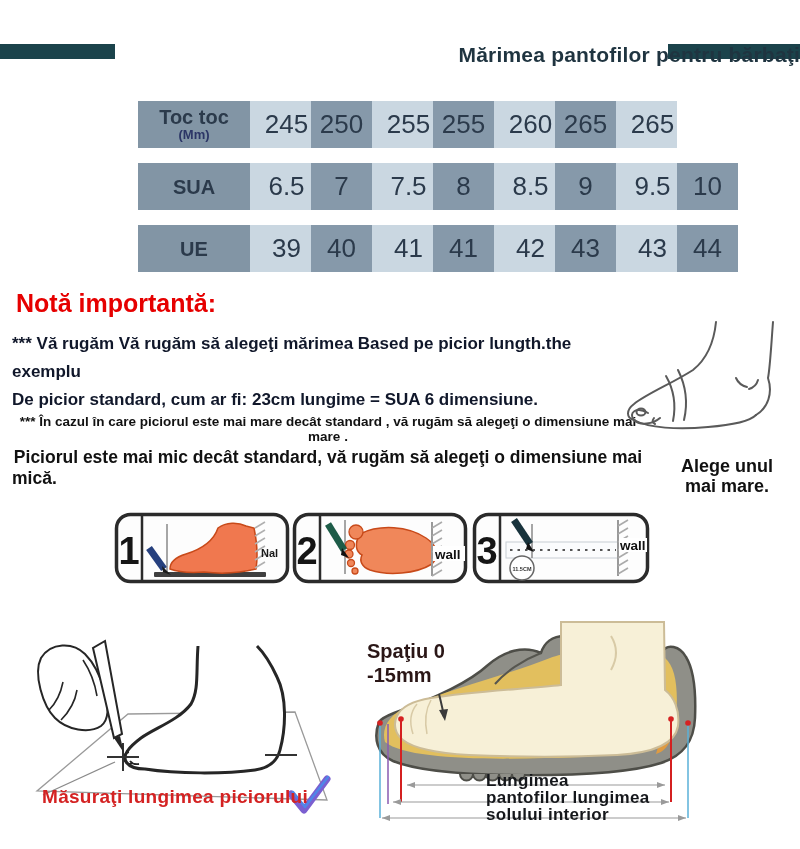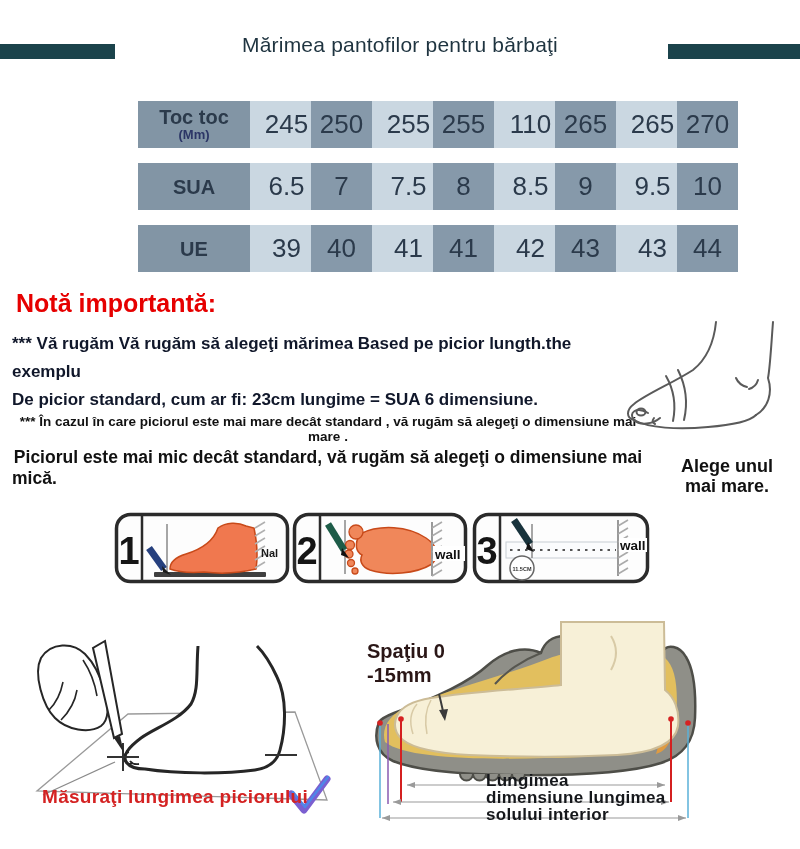--- a/index.html
+++ b/index.html
@@ -2,22 +2,22 @@
 <html><head>
 <meta charset="utf-8">
 <style>
   html,body{margin:0;padding:0;background:#fff;}
   .page{position:relative;width:800px;height:849px;background:#ffffff;overflow:hidden;
         font-family:"Liberation Sans",sans-serif;color:#1a1a1a;}
   
   .bar{position:absolute;top:44px;height:15px;background:#1b434b;}
   .bar.left{left:0;width:115px;}
   .bar.right{left:668px;width:132px;}
-  .page-title{position:absolute;left:0;top:33px;width:100%;text-align:center;
-              font-size:21px;font-weight:normal;color:#1f3440;letter-spacing:.2px;}
+  .page-title{position:absolute;left:0;top:43px;width:100%;text-align:right;
+              font-size:21px;font-weight:bold;color:#1f3440;letter-spacing:.2px;}
   
   .size-table{position:absolute;left:110px;top:101px;}
   .t-row{display:grid;grid-template-columns:112px repeat(8,61px);height:47px;margin-left:28px;}
   .t-row + .t-row{margin-top:15px;}
   .cell{display:flex;align-items:center;justify-content:center;
         font-size:26px;color:#2b3a4b;}
   .cell.head{flex-direction:column;background:#8295a5;font-size:20px;font-weight:bold;line-height:20px;}
   .cell.head .sub{font-size:13px;color:#2b3566;line-height:15px;}
   .cell.light{background:#cad7e1;padding-left:12px;}
   .cell.dark{background:#8699aa;}
@@ -53,24 +53,23 @@
   <div class="size-table">
     <div class="t-row">
       <div class="cell head">
         <span>Toc toc</span>
         <span class="sub">(Mm)</span>
       </div>
       <div class="cell light">245</div>
       <div class="cell dark">250</div>
       <div class="cell light">255</div>
       <div class="cell dark">255</div>
-      <div class="cell light">110</div>
+      <div class="cell light">260</div>
       <div class="cell dark">265</div>
       <div class="cell light">265</div>
-      <div class="cell dark">270</div>
     </div>
     <div class="t-row">
       <div class="cell head">
         <span>SUA</span>
       </div>
       <div class="cell light">6.5</div>
       <div class="cell dark">7</div>
       <div class="cell light">7.5</div>
       <div class="cell dark">8</div>
       <div class="cell light">8.5</div>
@@ -218,17 +217,17 @@
       <line x1="17" y1="218" x2="321" y2="218" stroke="#9a9a9a" stroke-width="1.2"></line>
       <path d="M25,215 L17,218 L25,221 Z M313,215 L321,218 L313,221 Z" fill="#9a9a9a"></path>
     </g>
   </svg>
   <div class="gap-label">
     <div>Spaţiu 0</div>
     <div>-15mm</div>
   </div>
   <div class="length-label">
     <div>Lungimea</div>
-    <div>dimensiune lungimea</div>
+    <div>pantofilor lungimea</div>
     <div>solului interior</div>
   </div>
 
 </div>
 
 </body></html>

